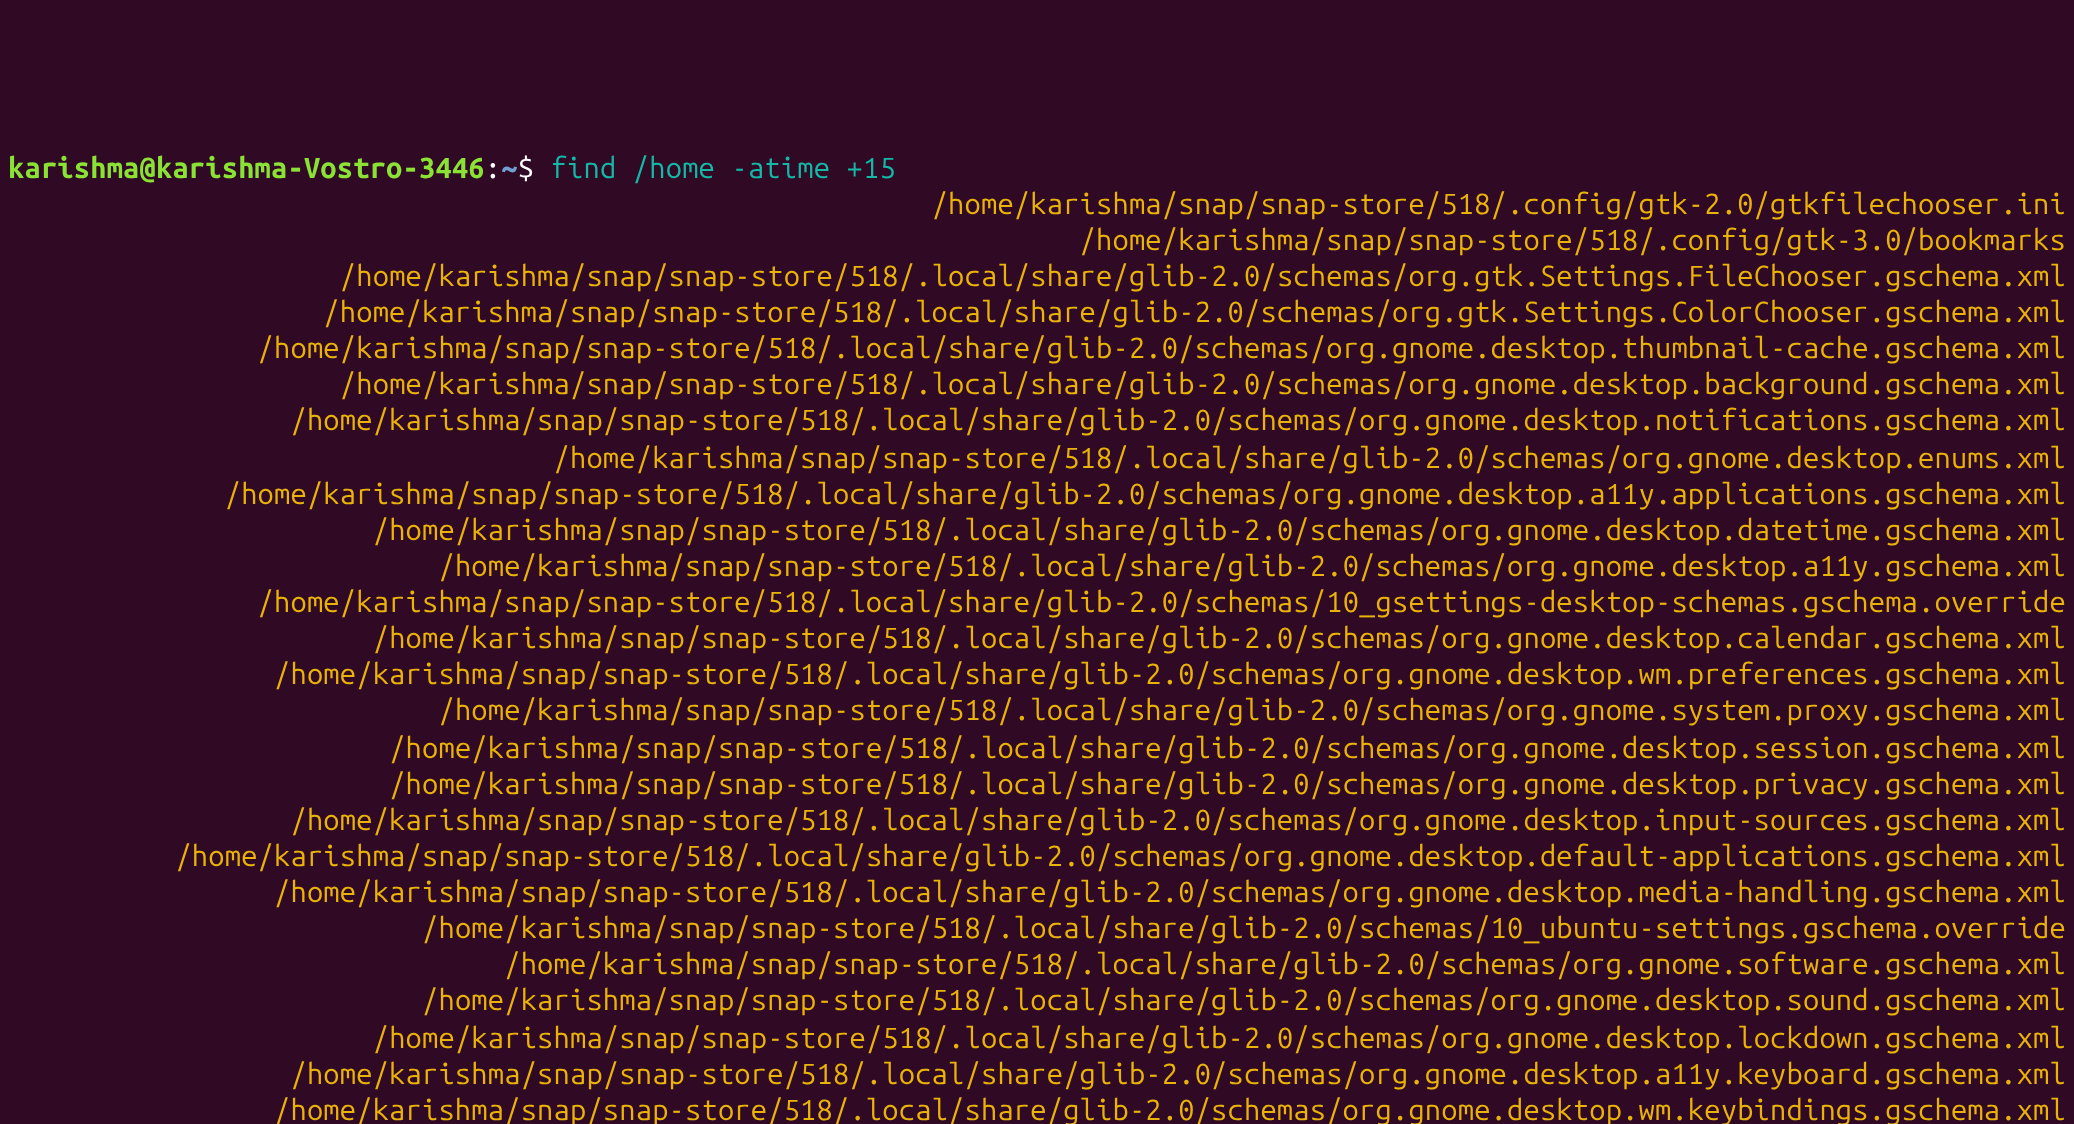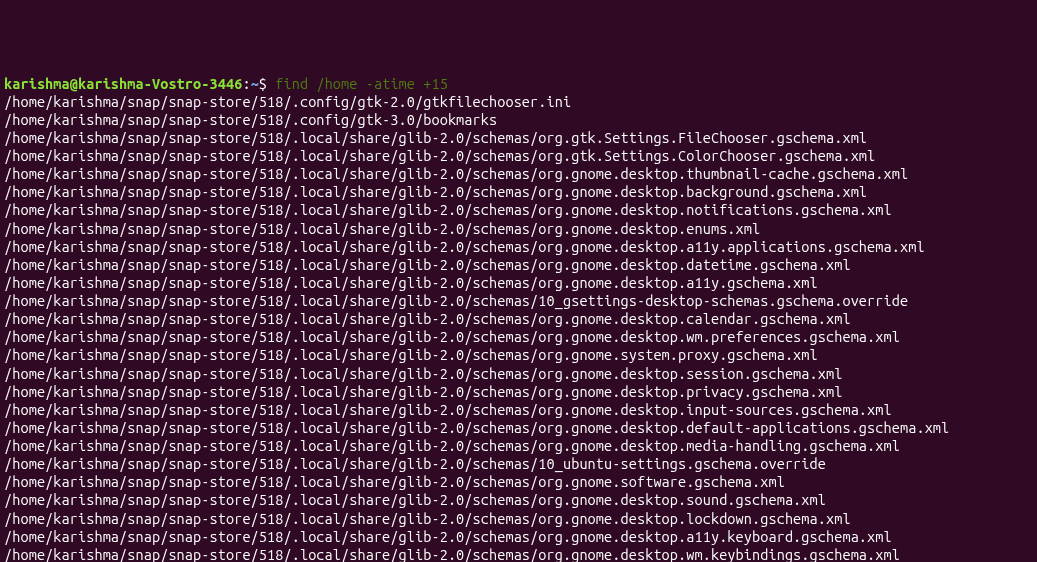--- a/index.html
+++ b/index.html
@@ -12,22 +12,22 @@
       padding: 2px 4px;
       width: 1037px;
       height: 562px;
       overflow: hidden;
       white-space: pre;
       letter-spacing: 0.1px;
     }
     .prompt-user { color: #8ae234; font-weight: bold; text-align: center; }
     .prompt-sep { color: #ffffff; }
     .prompt-path { color: #729fcf; font-weight: bold; }
-    .cmd { color: #4d7c0f; }
-    .output { color: #ffffff; }
+    .cmd { color: #14b8a6; }
+    .output { color: #eab308; text-align: right; }
   </style>
 </head>
 <body>
 
 
 
 <div><span class="prompt-user">karishma@karishma-Vostro-3446</span><span class="prompt-sep">:</span><span class="prompt-path">~</span><span class="prompt-sep">$ </span><span class="cmd">find /home -atime +15</span>
 <div class="output">/home/karishma/snap/snap-store/518/.config/gtk-2.0/gtkfilechooser.ini</div><div class="output">/home/karishma/snap/snap-store/518/.config/gtk-3.0/bookmarks</div><div class="output">/home/karishma/snap/snap-store/518/.local/share/glib-2.0/schemas/org.gtk.Settings.FileChooser.gschema.xml</div><div class="output">/home/karishma/snap/snap-store/518/.local/share/glib-2.0/schemas/org.gtk.Settings.ColorChooser.gschema.xml</div><div class="output">/home/karishma/snap/snap-store/518/.local/share/glib-2.0/schemas/org.gnome.desktop.thumbnail-cache.gschema.xml</div><div class="output">/home/karishma/snap/snap-store/518/.local/share/glib-2.0/schemas/org.gnome.desktop.background.gschema.xml</div><div class="output">/home/karishma/snap/snap-store/518/.local/share/glib-2.0/schemas/org.gnome.desktop.notifications.gschema.xml</div><div class="output">/home/karishma/snap/snap-store/518/.local/share/glib-2.0/schemas/org.gnome.desktop.enums.xml</div><div class="output">/home/karishma/snap/snap-store/518/.local/share/glib-2.0/schemas/org.gnome.desktop.a11y.applications.gschema.xml</div><div class="output">/home/karishma/snap/snap-store/518/.local/share/glib-2.0/schemas/org.gnome.desktop.datetime.gschema.xml</div><div class="output">/home/karishma/snap/snap-store/518/.local/share/glib-2.0/schemas/org.gnome.desktop.a11y.gschema.xml</div><div class="output">/home/karishma/snap/snap-store/518/.local/share/glib-2.0/schemas/10_gsettings-desktop-schemas.gschema.override</div><div class="output">/home/karishma/snap/snap-store/518/.local/share/glib-2.0/schemas/org.gnome.desktop.calendar.gschema.xml</div><div class="output">/home/karishma/snap/snap-store/518/.local/share/glib-2.0/schemas/org.gnome.desktop.wm.preferences.gschema.xml</div><div class="output">/home/karishma/snap/snap-store/518/.local/share/glib-2.0/schemas/org.gnome.system.proxy.gschema.xml</div><div class="output">/home/karishma/snap/snap-store/518/.local/share/glib-2.0/schemas/org.gnome.desktop.session.gschema.xml</div><div class="output">/home/karishma/snap/snap-store/518/.local/share/glib-2.0/schemas/org.gnome.desktop.privacy.gschema.xml</div><div class="output">/home/karishma/snap/snap-store/518/.local/share/glib-2.0/schemas/org.gnome.desktop.input-sources.gschema.xml</div><div class="output">/home/karishma/snap/snap-store/518/.local/share/glib-2.0/schemas/org.gnome.desktop.default-applications.gschema.xml</div><div class="output">/home/karishma/snap/snap-store/518/.local/share/glib-2.0/schemas/org.gnome.desktop.media-handling.gschema.xml</div><div class="output">/home/karishma/snap/snap-store/518/.local/share/glib-2.0/schemas/10_ubuntu-settings.gschema.override</div><div class="output">/home/karishma/snap/snap-store/518/.local/share/glib-2.0/schemas/org.gnome.software.gschema.xml</div><div class="output">/home/karishma/snap/snap-store/518/.local/share/glib-2.0/schemas/org.gnome.desktop.sound.gschema.xml</div><div class="output">/home/karishma/snap/snap-store/518/.local/share/glib-2.0/schemas/org.gnome.desktop.lockdown.gschema.xml</div><div class="output">/home/karishma/snap/snap-store/518/.local/share/glib-2.0/schemas/org.gnome.desktop.a11y.keyboard.gschema.xml</div><div class="output">/home/karishma/snap/snap-store/518/.local/share/glib-2.0/schemas/org.gnome.desktop.wm.keybindings.gschema.xml</div></div>
 
 

